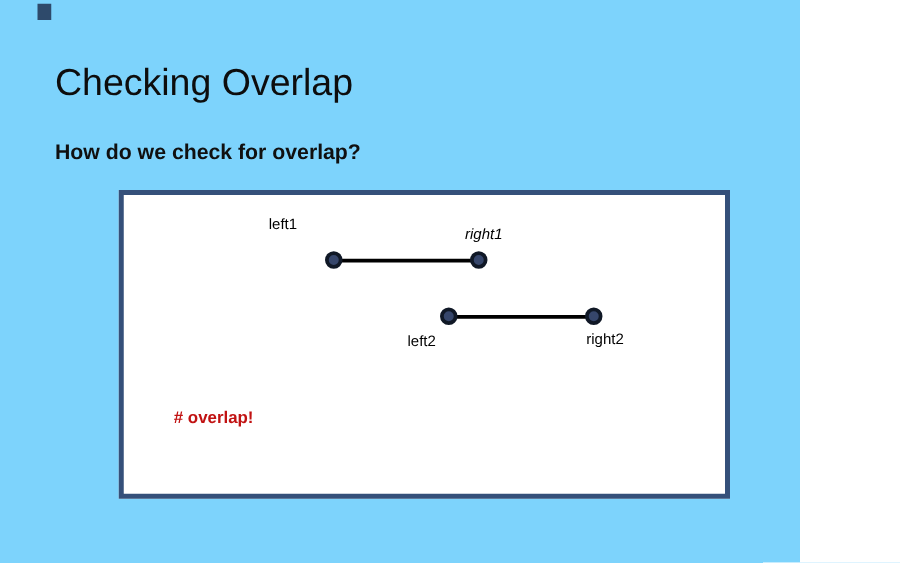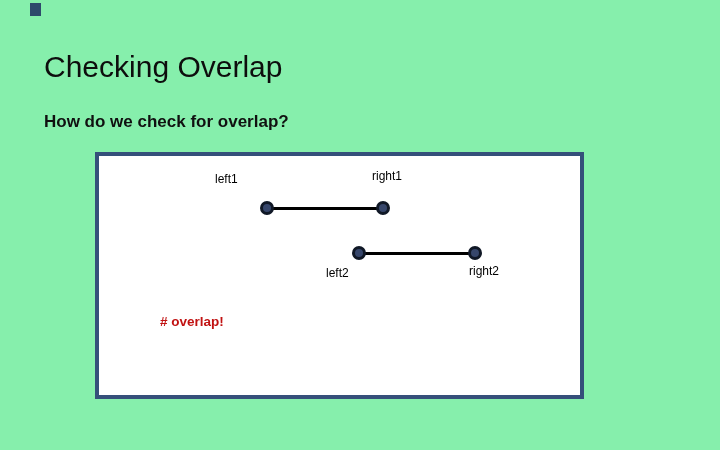--- a/index.html
+++ b/index.html
@@ -2,23 +2,23 @@
 <html><head>
 <meta charset="utf-8">
 <style>
   html, body {
     margin: 0;
     padding: 0;
     background: #ffffff;
   }
   #slide {
     position: relative;
-    width: 720px;
+    width: 640px;
     height: 450px;
-    background: #86efac;
+    background: #7dd3fc;
     overflow: hidden;
     font-family: "Liberation Sans", sans-serif;
     color: #0d0d0d;
   }
   .corner-accent {
     position: absolute;
     left: 30px;
     top: 3px;
     width: 11px;
     height: 13px;
@@ -51,21 +51,21 @@
     border: 4px solid #35507A;
     background: #ffffff;
   }
   .seg-label {
     position: absolute;
     font-size: 12px;
     color: #000000;
     white-space: nowrap;
   }
   .lbl-left1  { left: 215px; top: 172px; }
-  .lbl-right1 { left: 372px; top: 169px; }
+  .lbl-right1 { left: 372px; top: 180px; font-style: italic; }
   .lbl-left2  { left: 326px; top: 266px; }
   .lbl-right2 { left: 469px; top: 264px; }
   .seg-line {
     position: absolute;
     height: 3px;
     background: #000000;
   }
   .seg1-line { left: 267px; top: 207px; width: 116px; }
   .seg2-line { left: 359px; top: 252px; width: 116px; }
   .endpoint-dot {
@@ -81,21 +81,21 @@
   .dot-s2-l { left: 352px; top: 246px; }
   .dot-s2-r { left: 468px; top: 246px; }
   .code-line {
     position: absolute;
     font-size: 13.5px;
     font-weight: bold;
     color: #C11212;
     white-space: nowrap;
   }
   .code-line1 { left: 111px; top: 306px; }
-  .code-line2 { left: 139px; top: 314px; margin-left: 21px; }
+  .code-line2 { left: 139px; top: 326px; }
 </style>
 </head>
 <body>
 
 <div id="slide">
 
   <div class="corner-accent"></div>
 
   <div class="slide-title">Checking Overlap</div>
 

